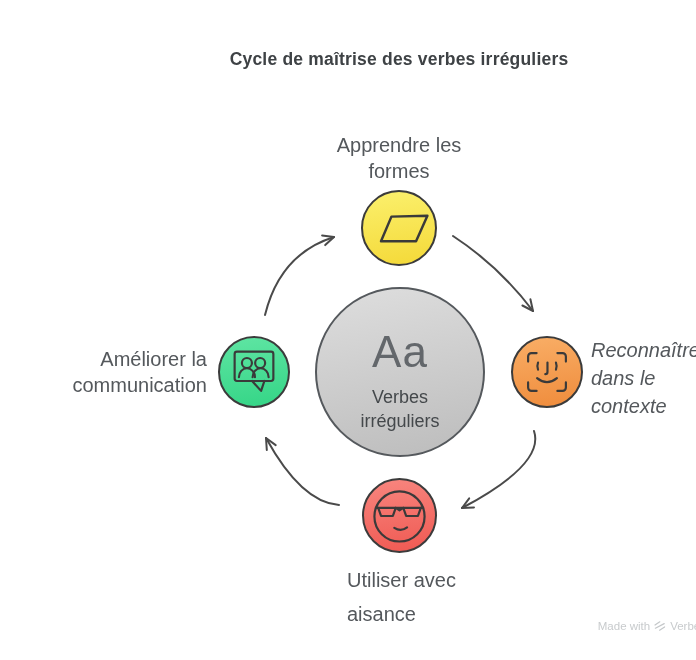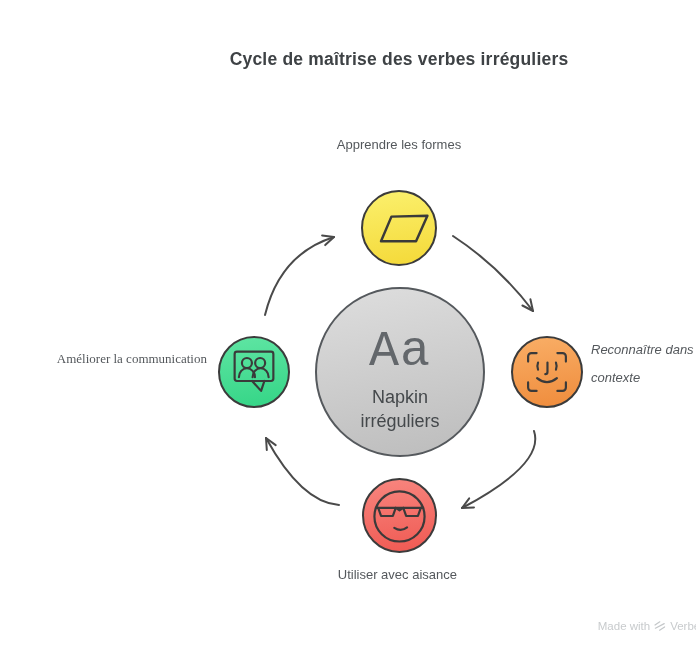--- a/index.html
+++ b/index.html
@@ -5,42 +5,42 @@
   html,body{margin:0;padding:0;background:#ffffff;}
   .canvas{
     position:relative;width:696px;height:660px;background:#ffffff;
     overflow:hidden;font-family:"Liberation Sans",sans-serif;margin-left:39px;
   }
   .title{
     position:absolute;top:49px;left:12px;width:696px;text-align:center;
     font-size:17.5px;font-weight:bold;color:#3E4245;letter-spacing:0.2px;
   }
   .node-label{
-    position:absolute;font-size:13px;line-height:26px;color:#54585C;
+    position:absolute;font-size:20px;line-height:26px;color:#54585C;
   }
   .label-top{top:132px;left:295px;width:130px;text-align:center;}
   .label-right{top:336px;left:552px;width:120px;text-align:left;line-height:28px;font-style:italic;}
-  .label-bottom{top:563px;left:278px;width:140px;text-align:right;line-height:24px;}
-  .label-left{top:346px;left:8px;width:160px;text-align:right;font-family:Liberation Serif, serif;}
+  .label-bottom{top:563px;left:308px;width:140px;text-align:left;line-height:34px;}
+  .label-left{top:346px;left:8px;width:160px;text-align:right;}
   .node{
     position:absolute;border-radius:50%;border:2.5px solid #3B3B3B;
     box-sizing:border-box;
   }
   .node svg{position:absolute;left:0;top:0;width:100%;height:100%;}
   .node-top{left:322px;top:190px;width:76px;height:76px;}
   .node-right{left:472px;top:336px;width:72px;height:72px;}
   .node-bottom{left:323px;top:478px;width:75px;height:75px;}
   .node-left{left:179px;top:336px;width:72px;height:72px;}
   .center-circle{
     position:absolute;left:276px;top:287px;width:170px;height:170px;
     border-radius:50%;border:2px solid #55595D;box-sizing:border-box;
     display:flex;flex-direction:column;align-items:center;justify-content:center;
     padding-top:14px;
   }
-  .center-symbol{font-size:50px;font-weight:300;color:#63676B;line-height:52px;letter-spacing:1px;font-family:Liberation Mono, monospace;}
+  .center-symbol{font-size:44px;font-weight:300;color:#63676B;line-height:52px;letter-spacing:1px;}
   .center-label{margin-top:7px;width:110px;text-align:center;font-size:18px;line-height:24px;color:#44484B;}
   .arrows-layer{position:absolute;left:0;top:0;width:696px;height:660px;pointer-events:none;}
   .arrows-layer path{fill:none;stroke:#4A4A4A;stroke-width:2;stroke-linecap:round;stroke-linejoin:round;}
   .icon-stroke{fill:none;stroke:#3A3A3A;stroke-linecap:round;stroke-linejoin:round;}
   .watermark{
     position:absolute;top:620px;right:29px;display:flex;align-items:flex-start;gap:4px;
     font-size:11.5px;color:#C8CBCD;
   }
 </style>
 </head>
@@ -64,21 +64,21 @@
       <path d="M435 507.4 L423 508 L430.2 498.4" stroke="#4A4A4A"></path>
     </g>
     <g>
       <path d="M300 505 Q262.5 502.5 227 438" stroke="#4A4A4A"></path>
       <path d="M236.7 445.1 L227 438 L227.8 450" stroke="#4A4A4A"></path>
     </g>
   </svg>
 
   <div class="center-circle" style="background: linear-gradient(168deg, rgb(222, 222, 222), rgb(188, 188, 188)); border-color: rgb(85, 89, 93);">
     <div class="center-symbol">Aa</div>
-    <div class="center-label">Napkin irréguliers</div>
+    <div class="center-label">Verbes irréguliers</div>
   </div>
 
   <div class="node node-top" style="background: linear-gradient(172deg, rgb(251, 240, 109), rgb(244, 217, 56)); border-color: rgb(59, 59, 59);">
     <svg viewBox="0 0 76 76">
       <path class="icon-stroke" stroke-width="2.6" d="M30 26 L68 25 L56 52 L19 52 Z"></path>
     </svg>
   </div>
 
   <div class="node node-right" style="background: linear-gradient(172deg, rgb(249, 174, 102), rgb(239, 140, 60)); border-color: rgb(59, 59, 59);">
     <svg viewBox="0 0 72 72">

